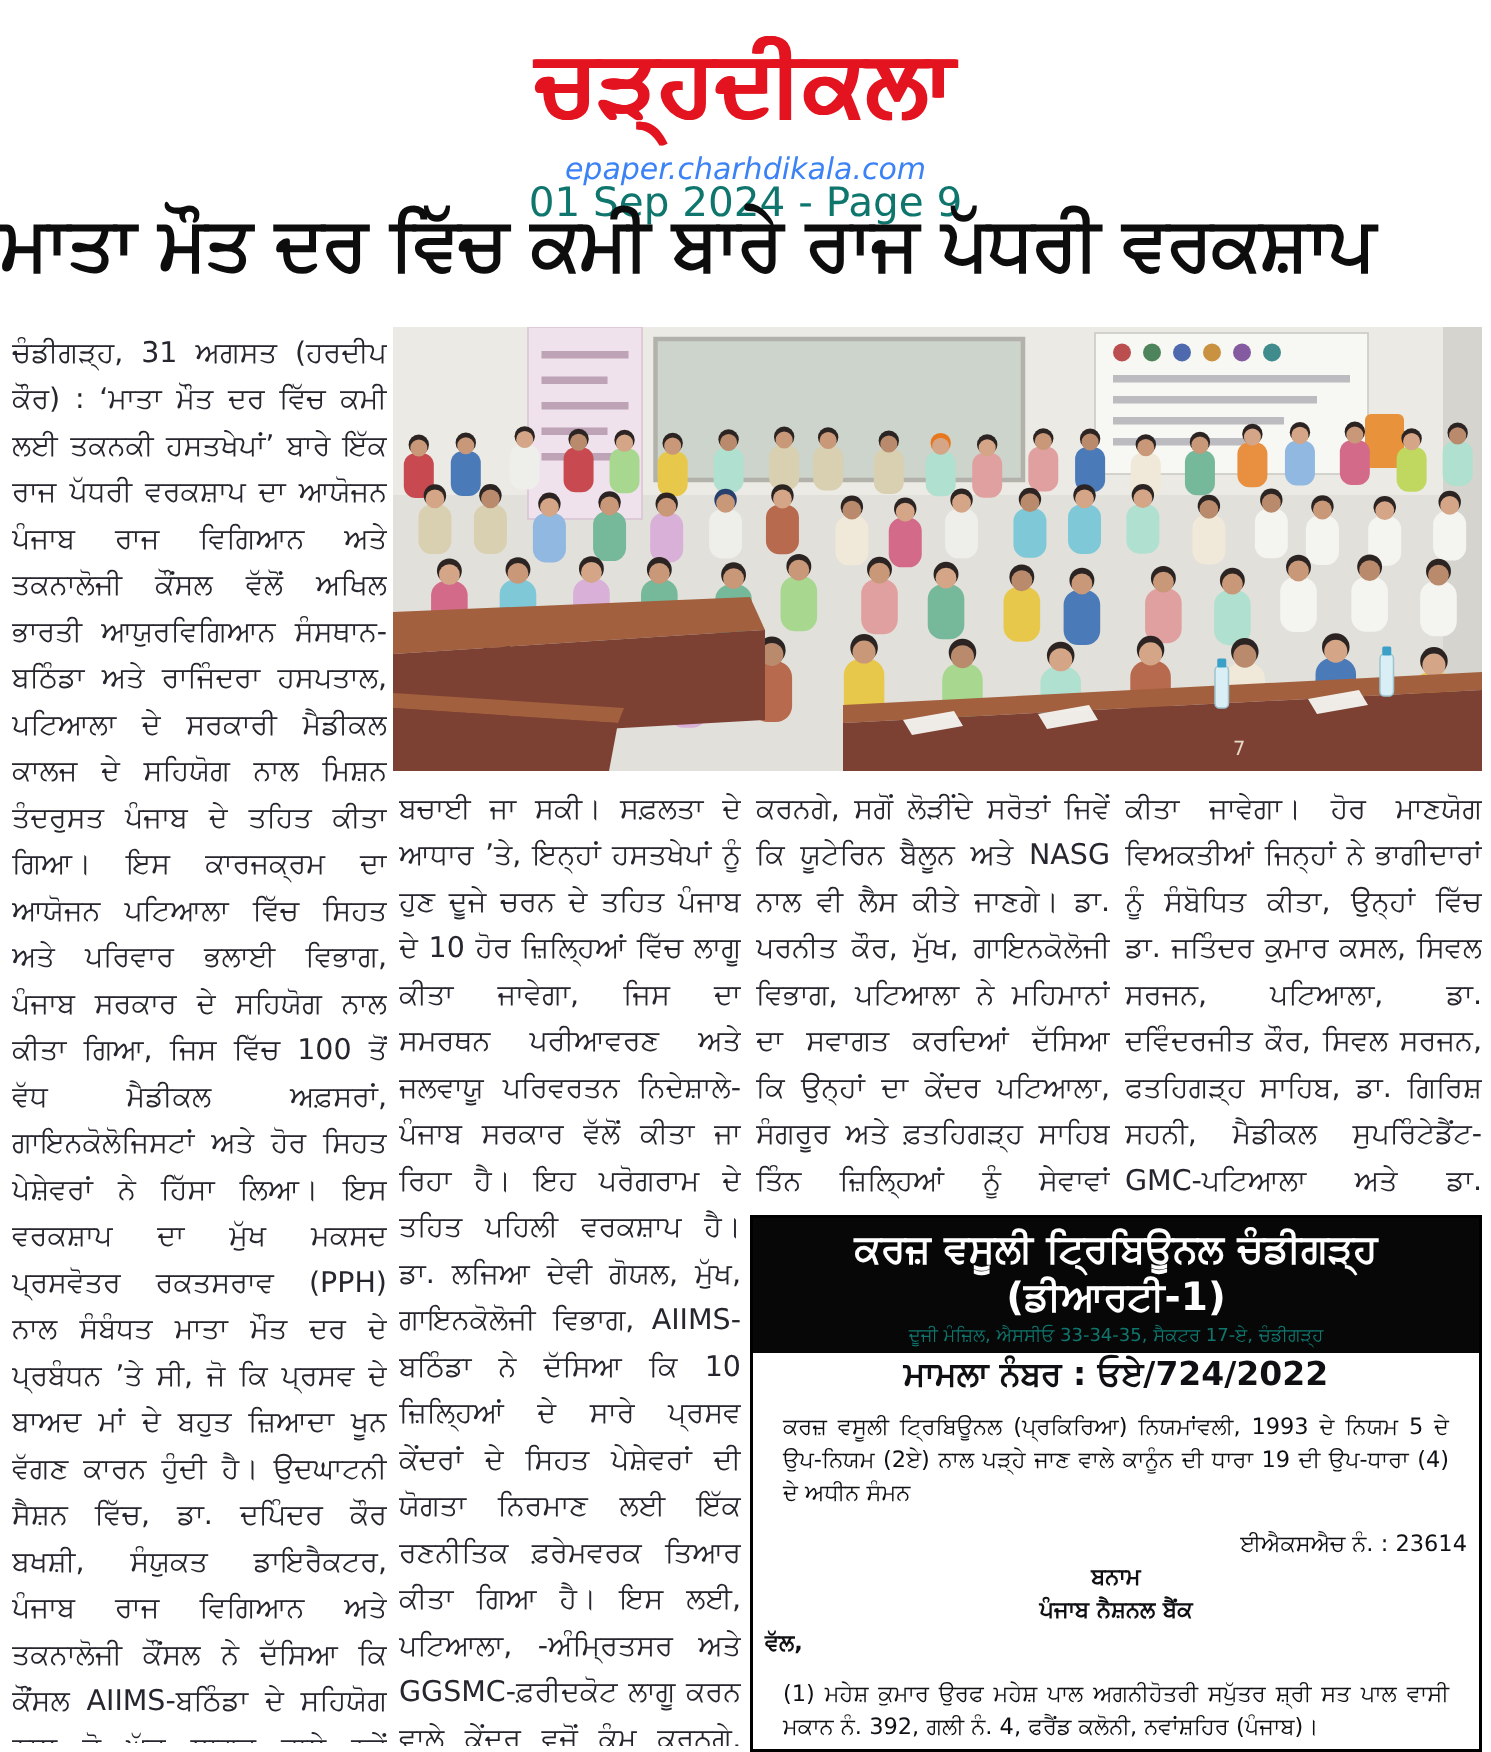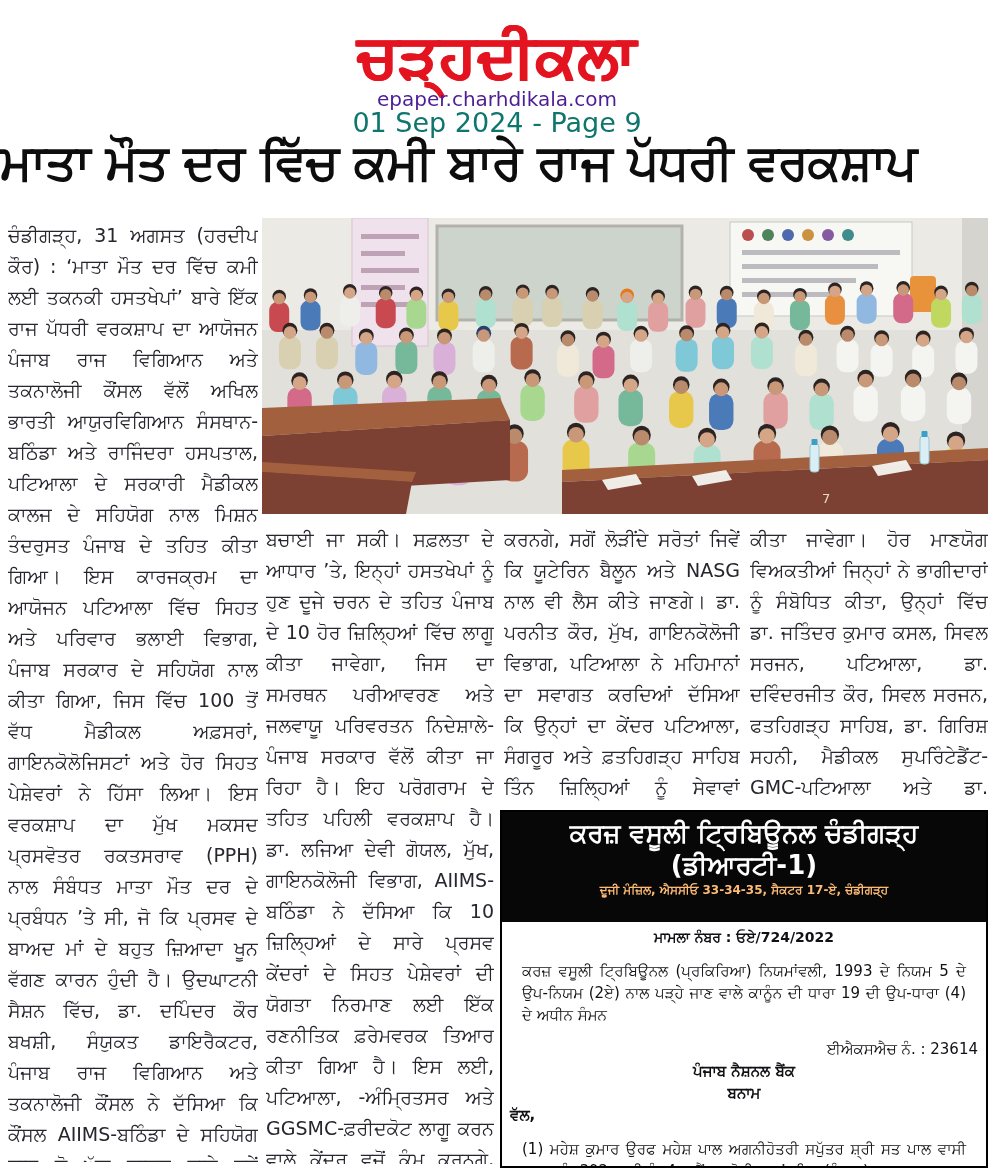--- a/index.html
+++ b/index.html
@@ -2,41 +2,41 @@
 <html><head>
 <meta charset="utf-8">
 <style>
   html,body{margin:0;padding:0;background:#ffffff;}
   .page{position:relative;width:994px;height:1168px;background:#ffffff;overflow:hidden;
         font-family:"DejaVu Sans","Liberation Sans",sans-serif;color:#23232b;}
   
   .masthead{position:absolute;top:24px;left:0;width:100%;text-align:center;}
   .logo{font-size:60px;line-height:64px;font-weight:900;color:#e31420;letter-spacing:1px;
         text-shadow:1px 0 0 #e31420, -1px 0 0 #e31420;}
-  .site-url{font-size:20px;line-height:23px;color:#4c1d95;margin-top:0;}
+  .site-url{font-size:20px;line-height:23px;color:#3b82f6;margin-top:13px;font-style:italic;}
   .date-page{font-size:27px;line-height:23px;color:#0f766e;}
   
   .headline{position:absolute;top:126px;left:0;width:994px;text-align:left;
             font-size:49px;line-height:74px;font-weight:800;color:#0d0d0d;letter-spacing:-1px;white-space:nowrap;}
   
   .col{position:absolute;font-size:19px;line-height:31px;text-align:justify;color:#26262e;
        overflow:hidden;word-spacing:1px;}
   .col1{left:8px;  top:220px; width:250px; height:942px;}
   .col2{left:266px; top:524px; width:228px; height:640px;}
   .col3{left:504px; top:524px; width:236px; height:282px;}
   .col4{left:750px; top:524px; width:238px; height:282px;}
   
   .photo{position:absolute;left:262px;top:218px;width:726px;height:296px;background:#dcdad5;overflow:hidden;}
   .photo svg{display:block;}
   
   .notice{position:absolute;left:500px;top:810px;width:488px;height:358px;
           border:2px solid #000;box-sizing:border-box;background:#fff;overflow:hidden;}
-  .notice-head{background:#070707;color:#fff;text-align:center;padding:5px 4px 24px 4px;}
+  .notice-head{background:#070707;color:#fff;text-align:center;padding:5px 4px 4px 4px;}
   .notice-title{font-size:26px;line-height:32px;font-weight:800;}
-  .notice-addr{font-size:12px;line-height:15px;font-weight:700;margin-top:2px;color:#fdba74;}
+  .notice-addr{font-size:12px;line-height:15px;font-weight:400;margin-top:2px;color:#0f766e;}
   .notice-body{padding:4px 8px;font-size:15px;line-height:22px;color:#101014;}
   .nb-center{text-align:center;}
   .nb-right{text-align:right;}
   .nb-bold{font-weight:700;}
   .notice-body p{margin:12px;text-align:justify;}
 </style>
 </head>
 <body>
 
 <div class="page">
@@ -290,25 +290,25 @@
   <div class="col col2">ਬਚਾਈ ਜਾ ਸਕੀ। ਸਫ਼ਲਤਾ ਦੇ ਆਧਾਰ ’ਤੇ, ਇਨ੍ਹਾਂ ਹਸਤਖੇਪਾਂ ਨੂੰ ਹੁਣ ਦੂਜੇ ਚਰਨ ਦੇ ਤਹਿਤ ਪੰਜਾਬ ਦੇ 10 ਹੋਰ ਜ਼ਿਲ੍ਹਿਆਂ ਵਿੱਚ ਲਾਗੂ ਕੀਤਾ ਜਾਵੇਗਾ, ਜਿਸ ਦਾ ਸਮਰਥਨ ਪਰੀਆਵਰਣ ਅਤੇ ਜਲਵਾਯੂ ਪਰਿਵਰਤਨ ਨਿਦੇਸ਼ਾਲੇ-ਪੰਜਾਬ ਸਰਕਾਰ ਵੱਲੋਂ ਕੀਤਾ ਜਾ ਰਿਹਾ ਹੈ। ਇਹ ਪਰੋਗਰਾਮ ਦੇ ਤਹਿਤ ਪਹਿਲੀ ਵਰਕਸ਼ਾਪ ਹੈ। ਡਾ. ਲਜਿਆ ਦੇਵੀ ਗੋਯਲ, ਮੁੱਖ, ਗਾਇਨਕੋਲੋਜੀ ਵਿਭਾਗ, AIIMS-ਬਠਿੰਡਾ ਨੇ ਦੱਸਿਆ ਕਿ 10 ਜ਼ਿਲ੍ਹਿਆਂ ਦੇ ਸਾਰੇ ਪ੍ਰਸਵ ਕੇਂਦਰਾਂ ਦੇ ਸਿਹਤ ਪੇਸ਼ੇਵਰਾਂ ਦੀ ਯੋਗਤਾ ਨਿਰਮਾਣ ਲਈ ਇੱਕ ਰਣਨੀਤਿਕ ਫ਼ਰੇਮਵਰਕ ਤਿਆਰ ਕੀਤਾ ਗਿਆ ਹੈ। ਇਸ ਲਈ, ਪਟਿਆਲਾ, -ਅੰਮ੍ਰਿਤਸਰ ਅਤੇ GGSMC-ਫ਼ਰੀਦਕੋਟ ਲਾਗੂ ਕਰਨ ਵਾਲੇ ਕੇਂਦਰ ਵਜੋਂ ਕੰਮ ਕਰਨਗੇ, ਜਿਨ੍ਹਾਂ ਨੂੰ ਮਾਸਟਰ ਟਰੇਨਰ ਵਜੋਂ ਪ੍ਰਸ਼ਿਸ਼ਤ ਕੀਤਾ ਜਾਵੇਗਾ ਅਤੇ ਇਹ ਕੇਂਦਰ ਪਟਿਆਲਾ, ਸੰਗਰੂਰ, ਫਤਹਿਗੜ੍ਹ ਸਾਹਿਬ, ਅੰਮ੍ਰਿਤਸਰ, ਤਰਨ ਤਾਰਨ, ਗੁਰਦਾਸਪੁਰ, ਮੋਗਾ, ਮੁਕਤਸਰ, ਫਰੀਦਕੋਟ ਅਤੇ ਮਾਨਸਾ ਜ਼ਿਲ੍ਹਿਆਂ ਲਈ ਜ਼ਿੰਮੇਵਾਰ ਹੋਣਗੇ। ਇਹ ਕੇਂਦਰ ਨਾ ਸਿਰਫ ਮਜ਼ਬੂਤ</div>
   <div class="col col3">ਕਰਨਗੇ, ਸਗੋਂ ਲੋੜੀਂਦੇ ਸਰੋਤਾਂ ਜਿਵੇਂ ਕਿ ਯੂਟੇਰਿਨ ਬੈਲੂਨ ਅਤੇ NASG ਨਾਲ ਵੀ ਲੈਸ ਕੀਤੇ ਜਾਣਗੇ। ਡਾ. ਪਰਨੀਤ ਕੌਰ, ਮੁੱਖ, ਗਾਇਨਕੋਲੋਜੀ ਵਿਭਾਗ, ਪਟਿਆਲਾ ਨੇ ਮਹਿਮਾਨਾਂ ਦਾ ਸਵਾਗਤ ਕਰਦਿਆਂ ਦੱਸਿਆ ਕਿ ਉਨ੍ਹਾਂ ਦਾ ਕੇਂਦਰ ਪਟਿਆਲਾ, ਸੰਗਰੂਰ ਅਤੇ ਫ਼ਤਹਿਗੜ੍ਹ ਸਾਹਿਬ ਤਿੰਨ ਜ਼ਿਲ੍ਹਿਆਂ ਨੂੰ ਸੇਵਾਵਾਂ ਪ੍ਰਦਾਨ ਕਰੇਗਾ, ਜਿਨ੍ਹਾਂ ਦੇ ਸਿਹਤ ਪੇਸ਼ੇਵਰ ਅੱਜ ਦੀ ਵਰਕਸ਼ਾਪ ਲਈ ਸ਼ਾਮਲ ਹੋਏ ਹਨ ਅਤੇ ਉਨ੍ਹਾਂ ਨੂੰ ਦੋਵਾਂ ਹਸਤਖੇਪਾਂ ਤੇ ਪ੍ਰਸ਼ਿਸ਼ਤ</div>
   <div class="col col4">ਕੀਤਾ ਜਾਵੇਗਾ। ਹੋਰ ਮਾਣਯੋਗ ਵਿਅਕਤੀਆਂ ਜਿਨ੍ਹਾਂ ਨੇ ਭਾਗੀਦਾਰਾਂ ਨੂੰ ਸੰਬੋਧਿਤ ਕੀਤਾ, ਉਨ੍ਹਾਂ ਵਿੱਚ ਡਾ. ਜਤਿੰਦਰ ਕੁਮਾਰ ਕਸਲ, ਸਿਵਲ ਸਰਜਨ, ਪਟਿਆਲਾ, ਡਾ. ਦਵਿੰਦਰਜੀਤ ਕੌਰ, ਸਿਵਲ ਸਰਜਨ, ਫਤਹਿਗੜ੍ਹ ਸਾਹਿਬ, ਡਾ. ਗਿਰਿਸ਼ ਸਹਨੀ, ਮੈਡੀਕਲ ਸੁਪਰਿੰਟੇਡੈਂਟ-GMC-ਪਟਿਆਲਾ ਅਤੇ ਡਾ. ਸਤਿੰਦਰ ਕੌਰ, GMC-ਪਟਿਆਲਾ ਸ਼ਾਮਲ ਸਨ।</div>
 
   <div class="notice">
     <div class="notice-head">
       <div class="notice-title">ਕਰਜ਼ ਵਸੂਲੀ ਟ੍ਰਿਬਿਊਨਲ ਚੰਡੀਗੜ੍ਹ (ਡੀਆਰਟੀ-1)</div>
       <div class="notice-addr">ਦੂਜੀ ਮੰਜ਼ਿਲ, ਐਸਸੀਓ 33-34-35, ਸੈਕਟਰ 17-ਏ, ਚੰਡੀਗੜ੍ਹ</div>
     </div>
     <div class="notice-body">
-      <div class="nb-center nb-bold" style="font-size:14px;">ਮਾਮਲਾ ਨੰਬਰ : ਓਏ/724/2022</div>
+      <div class="nb-center nb-bold" style="font-size:22px;">ਮਾਮਲਾ ਨੰਬਰ : ਓਏ/724/2022</div>
       <p>ਕਰਜ਼ ਵਸੂਲੀ ਟ੍ਰਿਬਿਊਨਲ (ਪ੍ਰਕਿਰਿਆ) ਨਿਯਮਾਂਵਲੀ, 1993 ਦੇ ਨਿਯਮ 5 ਦੇ ਉਪ-ਨਿਯਮ (2ਏ) ਨਾਲ ਪੜ੍ਹੇ ਜਾਣ ਵਾਲੇ ਕਾਨੂੰਨ ਦੀ ਧਾਰਾ 19 ਦੀ ਉਪ-ਧਾਰਾ (4) ਦੇ ਅਧੀਨ ਸੰਮਨ</p>
       <div class="nb-right">ਈਐਕਸਐਚ ਨੰ. : 23614</div>
+      <div class="nb-center nb-bold">ਬਨਾਮ</div>
       <div class="nb-center nb-bold">ਪੰਜਾਬ ਨੈਸ਼ਨਲ ਬੈਂਕ</div>
-      <div class="nb-center nb-bold">ਬਨਾਮ</div>
       <div class="nb-bold">ਵੱਲ,</div>
       <p>(1) ਮਹੇਸ਼ ਕੁਮਾਰ ਉਰਫ ਮਹੇਸ਼ ਪਾਲ ਅਗਨੀਹੋਤਰੀ ਸਪੁੱਤਰ ਸ਼੍ਰੀ ਸਤ ਪਾਲ ਵਾਸੀ ਮਕਾਨ ਨੰ. 392, ਗਲੀ ਨੰ. 4, ਫਰੈਂਡ ਕਲੋਨੀ, ਨਵਾਂਸ਼ਹਿਰ (ਪੰਜਾਬ)।</p>
       <div class="nb-center nb-bold">ਸੰਮਨ</div>
 
     </div>
   </div>
 
 </div>
 
 </body></html>

